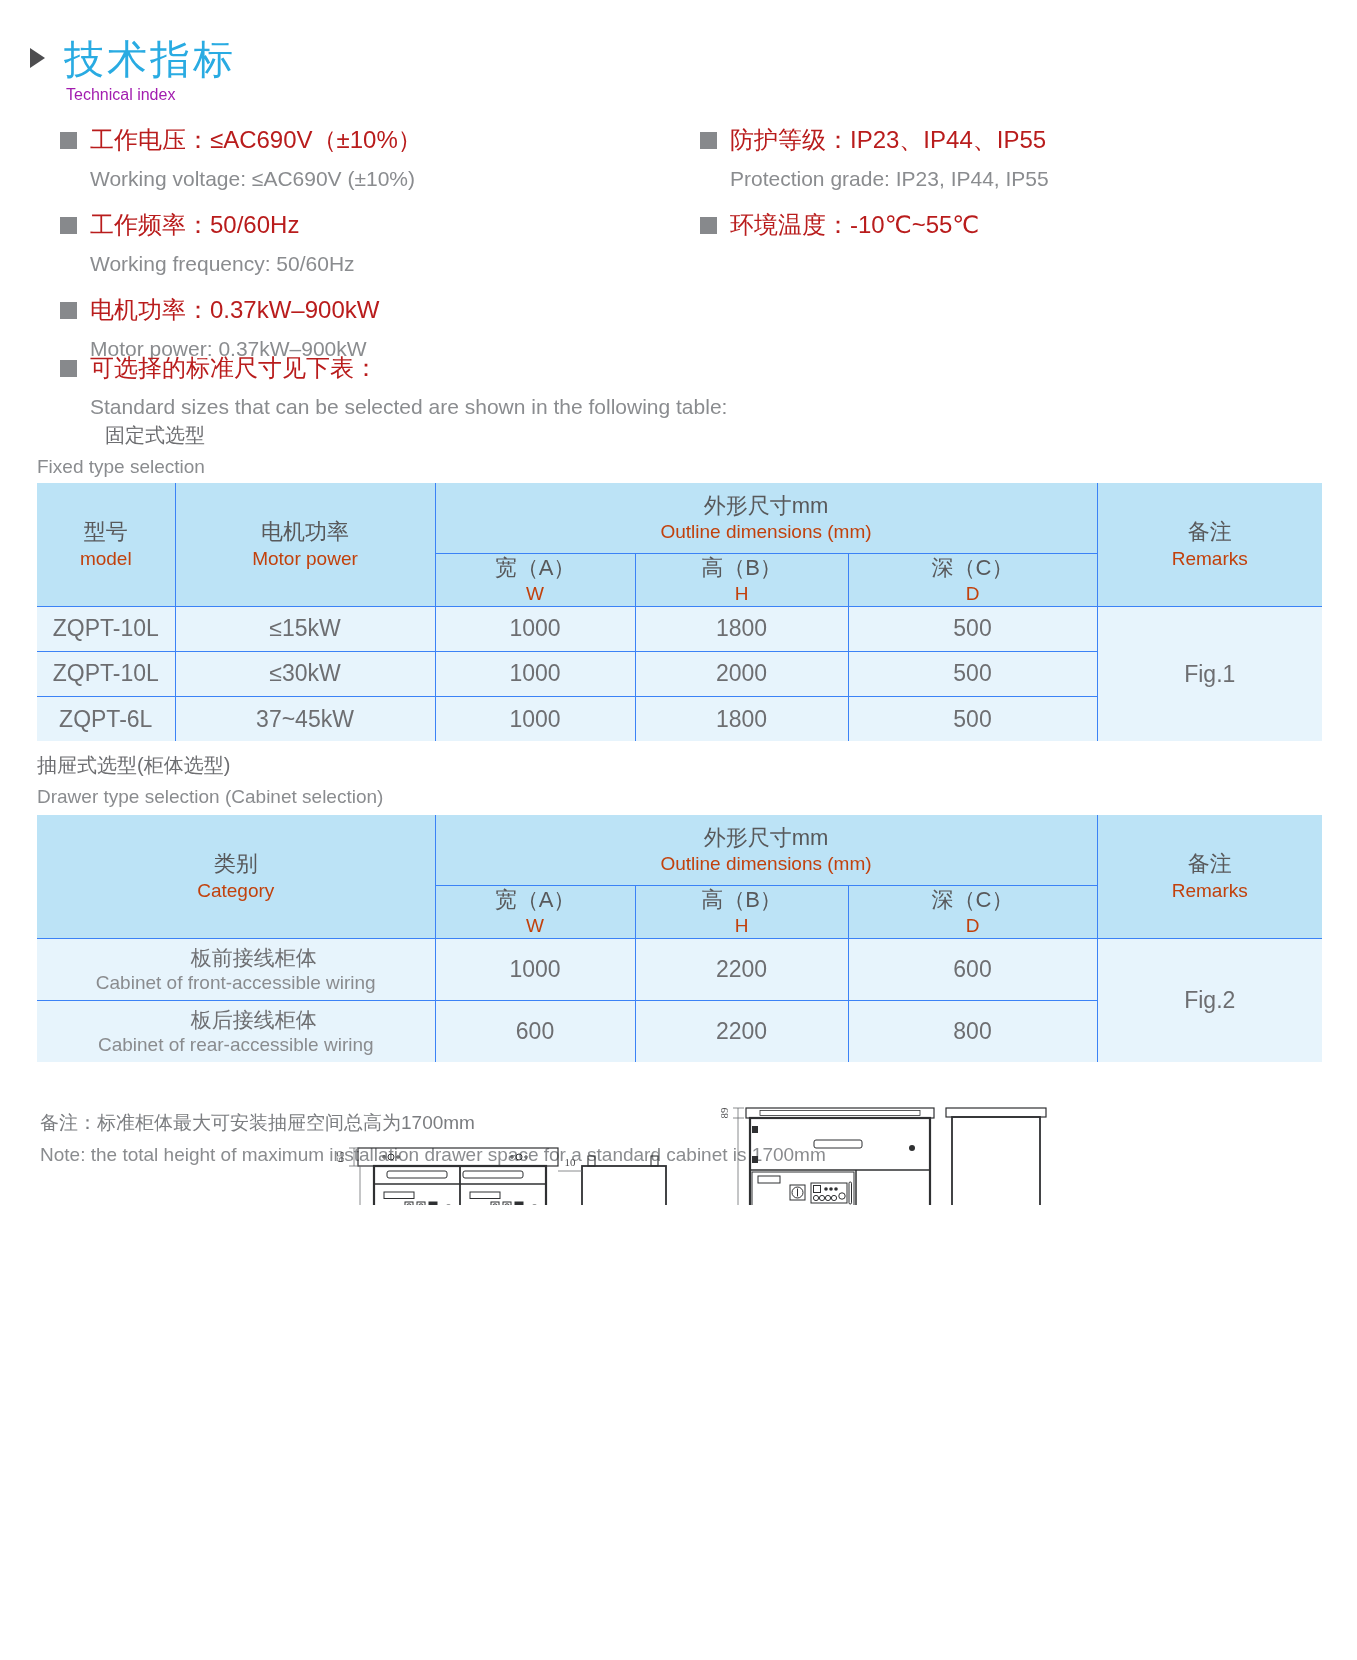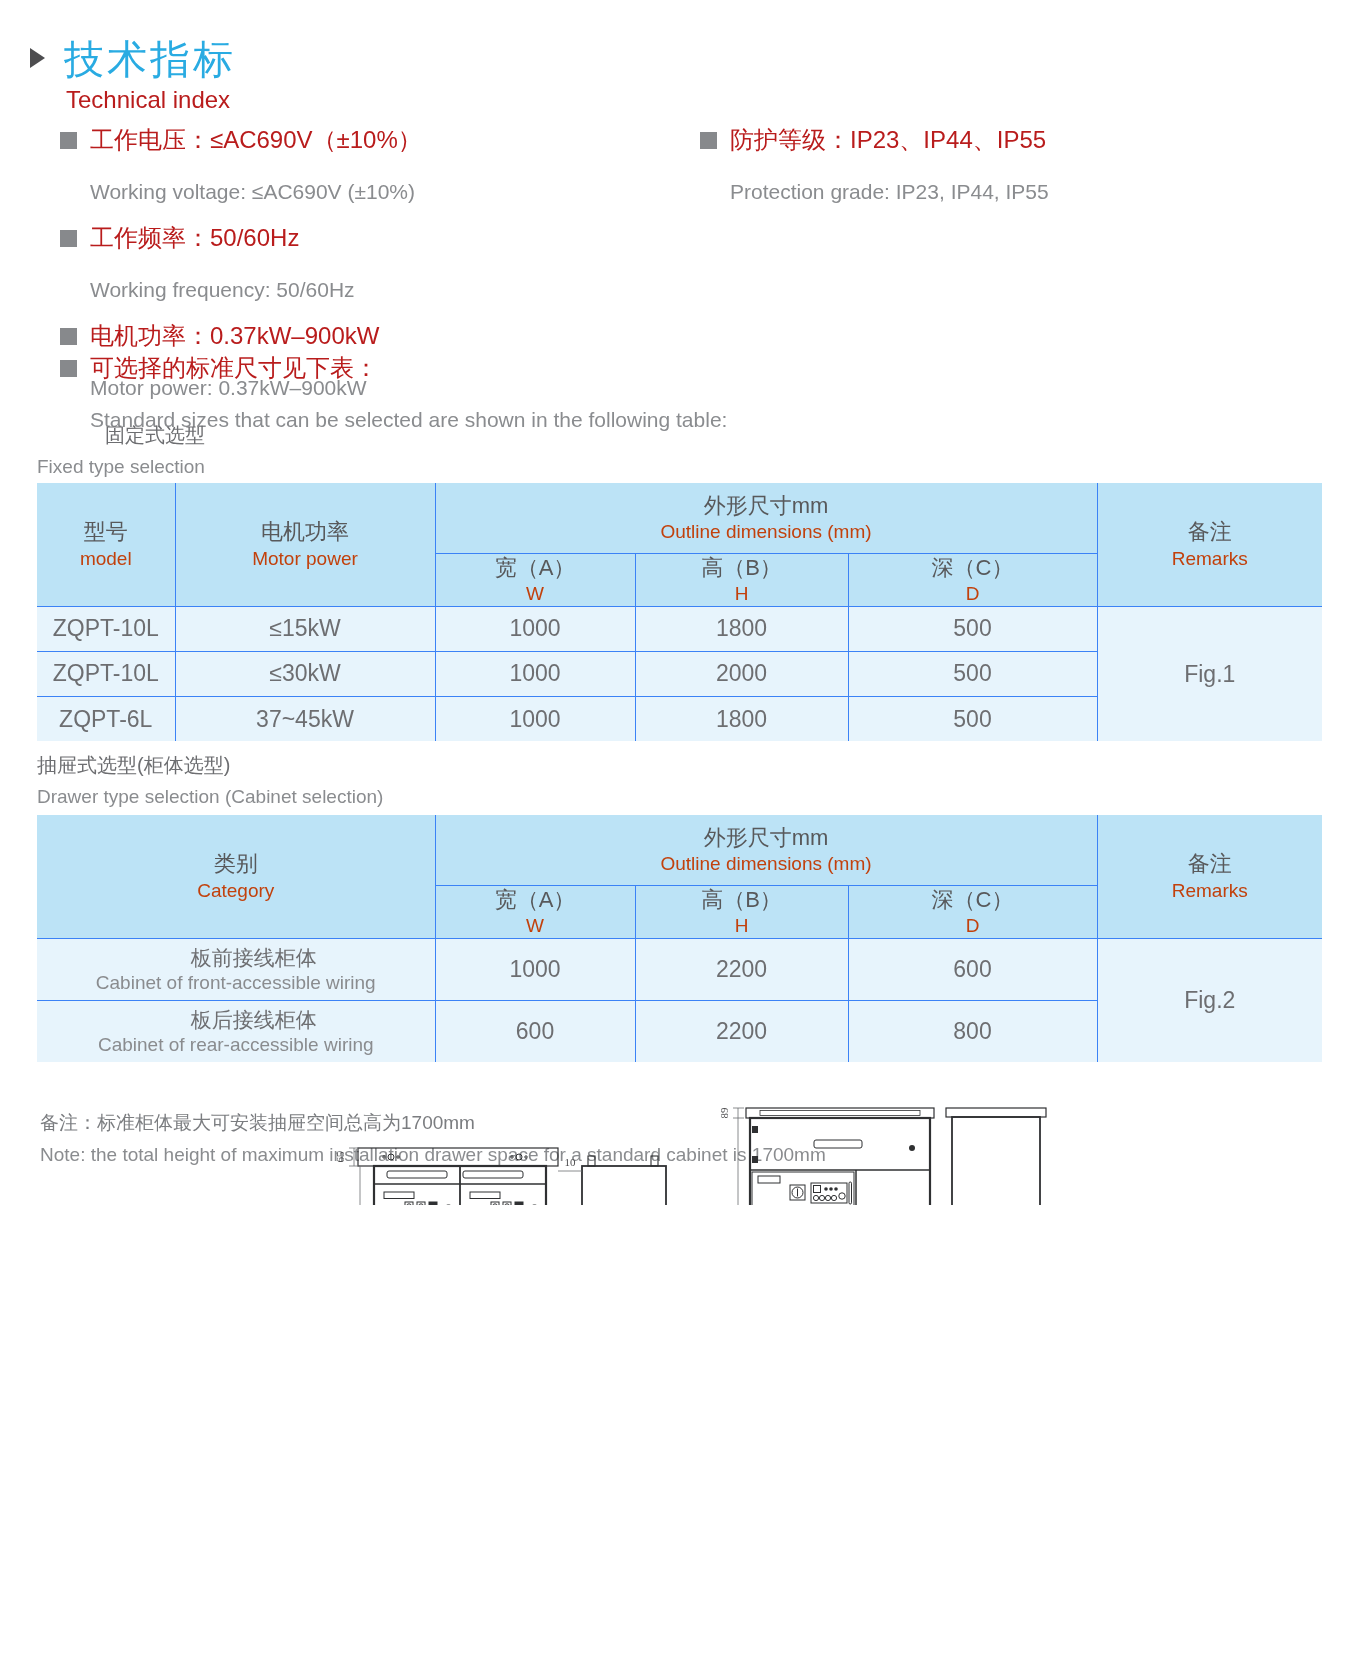--- a/index.html
+++ b/index.html
@@ -5,27 +5,27 @@
   html,body { margin:0; padding:0; background:#fff; }
   .page {
     position:relative; width:1357px; height:1205px; background:#ffffff;
     font-family:"Liberation Sans","DejaVu Sans",sans-serif; overflow:hidden;
     color:#6D6E71;
   }
   
   .title-arrow { position:absolute; left:30px; top:48px; width:0; height:0;
     border-left:15px solid #4D4D4F; border-top:10px solid transparent; border-bottom:10px solid transparent; }
   .title-cn { position:absolute; left:64px; top:32px; font-size:40px; color:#29ABE2; letter-spacing:3px; }
-  .title-en { position:absolute; left:66px; top:86px; font-size:24px; color:#b91c1c; }
+  .title-en { position:absolute; left:66px; top:86px; font-size:16px; color:#a21caf; }
   
   .spec-col { position:absolute; }
   .spec-item { margin-bottom:16px; }
   .spec-cn { font-size:24px; color:#b91c1c; display:flex; align-items:center; }
   .bullet { display:inline-block; width:17px; height:17px; background:#87898C; margin-right:13px; flex:0 0 auto; }
-  .spec-en { font-size:21px; color:#8A8C8F; margin:24px 0 18px 30px; }
+  .spec-en { font-size:21px; color:#8A8C8F; margin:11px 0 18px 30px; }
   
   .sec { position:absolute; }
   .sec-cn { font-size:20px; color:#6D6E71; }
   .sec-en { font-size:19px; color:#8A8C8F; margin-top:7px; }
   
   table.spec-table { position:absolute; border-collapse:collapse; border-style:hidden; table-layout:fixed; }
   .spec-table th, .spec-table td { border:1px solid #3b82f6; text-align:center; vertical-align:middle; padding:0; }
   .spec-table th { background:#BCE3F6; font-weight:normal; }
   .spec-table td { background:#E7F4FC; color:#6D6E71; font-size:23px; }
   .hcn { font-size:22px; color:#58595B; line-height:1.3; }
@@ -87,20 +87,24 @@
 
   <div class="spec-col" style="left:700px; top:124px; width:620px;">
     <div class="spec-item">
       <div class="spec-cn">
           <span class="bullet"></span>
           <span>防护等级：IP23、IP44、IP55</span>
         </div>
       <div class="spec-en">Protection grade: IP23, IP44, IP55</div>
     </div>
     <div class="spec-item">
+      <div class="spec-cn">
+          <span class="bullet"></span>
+          <span>环境温度：-10℃~55℃</span>
+        </div>
     </div>
   </div>
 
   <div class="spec-col" style="left:60px; top:352px; width:900px;">
     <div class="spec-item">
       <div class="spec-cn">
           <span class="bullet"></span>
           <span>可选择的标准尺寸见下表：</span>
         </div>
       <div class="spec-en">Standard sizes that can be selected are shown in the following table:</div>

